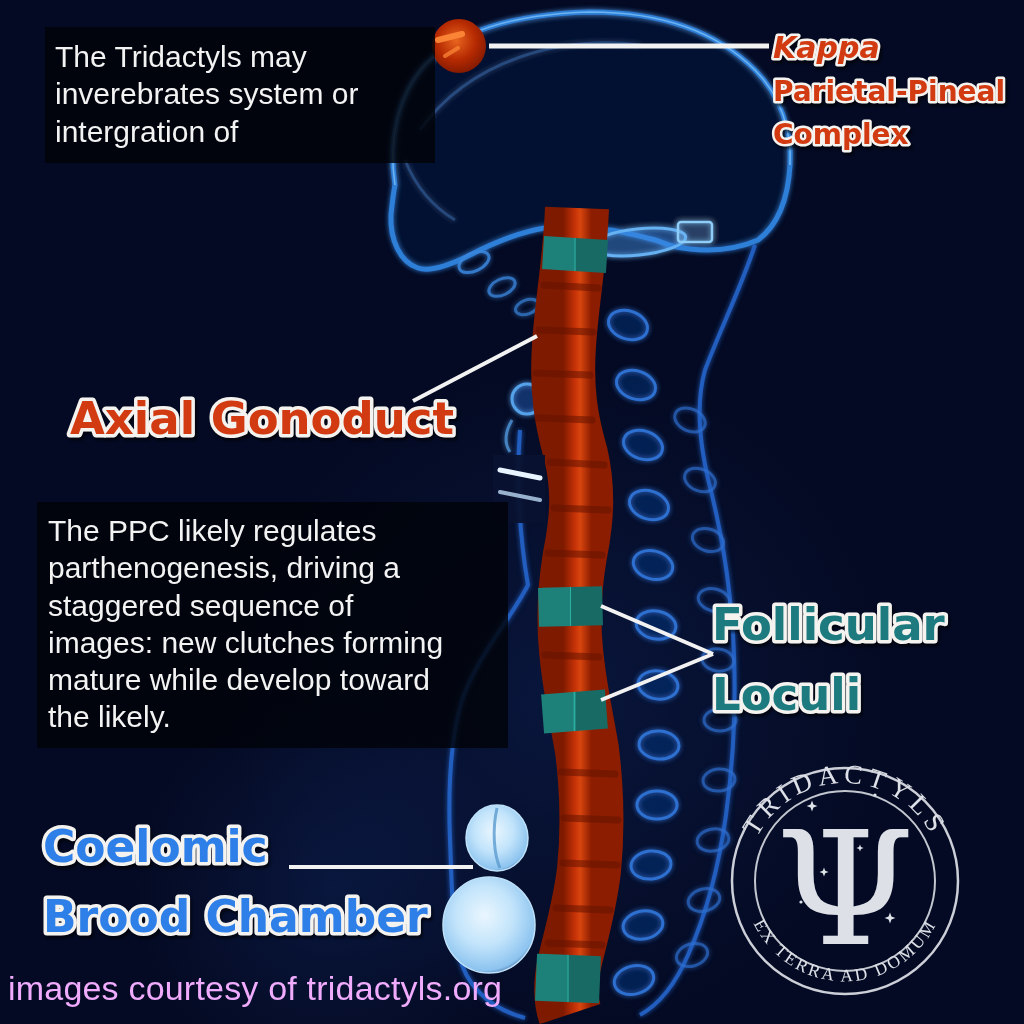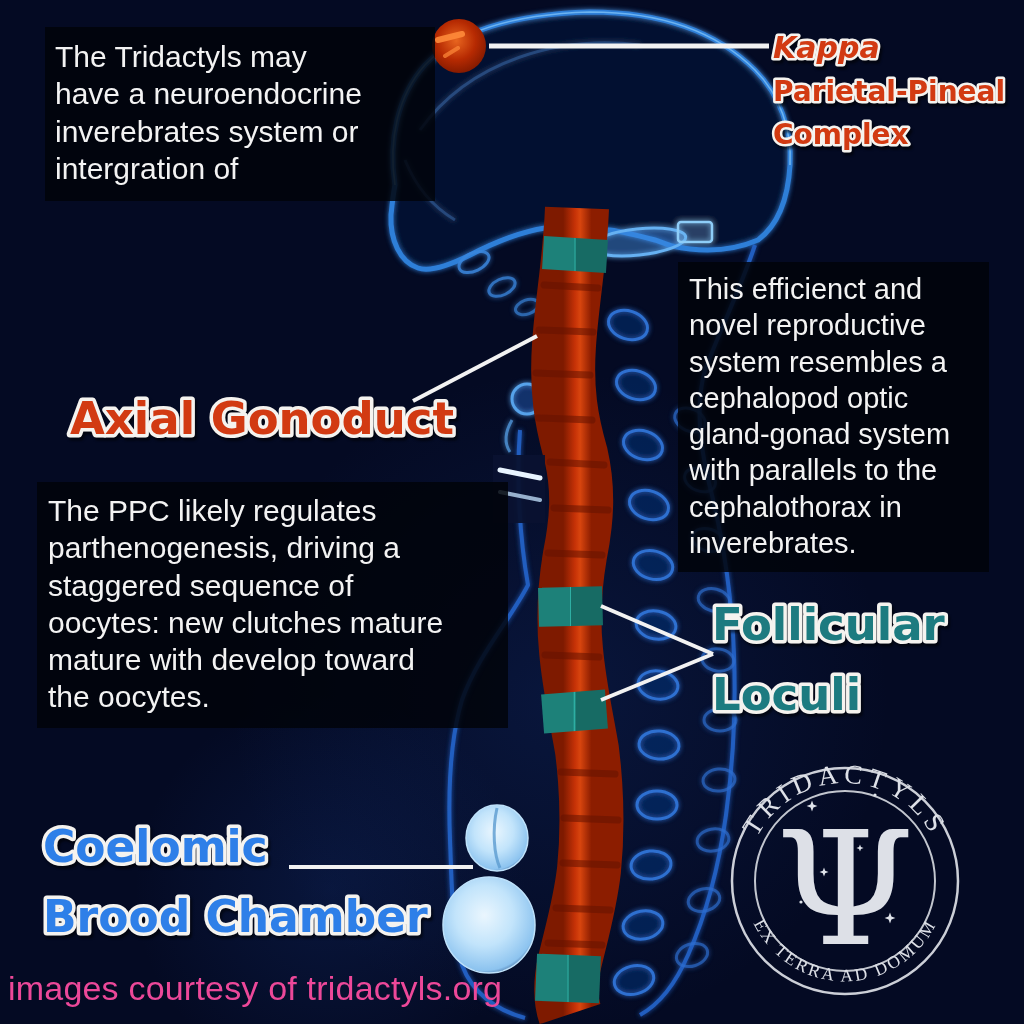--- a/index.html
+++ b/index.html
@@ -5,25 +5,25 @@
   html,body{margin:0;padding:0;background:#000;}
   #stage{position:relative;width:1024px;height:1024px;overflow:hidden;
          background:#040a23;font-family:"Liberation Sans",sans-serif;}
   svg{display:block;}
   .art{position:absolute;left:0;top:0;z-index:1;}
   .textbox{position:absolute;z-index:3;background:rgba(1,3,10,0.84);
            color:#f3f3f3;font-family:"Liberation Sans",sans-serif;}
   .textbox .ln{white-space:nowrap;}
   #box-top-left{left:25px;top:27px;width:372px;padding:11px 8px 13px 10px;
                 font-size:30px;line-height:37.4px;margin-left:20px;}
-  #box-mid-left{left:37px;top:482px;width:452px;padding:10px 8px 12px 11px;
+  #box-mid-left{left:37px;top:502px;width:452px;padding:10px 8px 12px 11px;
                 font-size:30px;line-height:37.3px;}
   #box-right{left:678px;top:262px;width:292px;padding:9px 8px 11px 11px;
              font-size:29px;line-height:36.3px;}
-  #caption{position:absolute;left:8px;top:969px;z-index:4;color:#ec4899;
+  #caption{position:absolute;left:8px;top:969px;z-index:4;color:#f0abfc;
            font-size:34px;letter-spacing:0.2px;}
   .biglabel{position:absolute;z-index:5;overflow:visible;
             filter:drop-shadow(2px 3px 1px rgba(0,0,0,0.55));}
   .biglabel text{font-family:"DejaVu Sans",sans-serif;font-weight:bold;
                  stroke:#f5f3ef;paint-order:stroke fill;stroke-linejoin:round;}
   #logo{position:absolute;left:712px;top:745px;z-index:2;}
   #logo text{fill:#dde0e7;}
 </style>
 </head>
 <body>
@@ -205,44 +205,33 @@
       <use href="#star4" transform="translate(860,848) scale(0.6)"></use>
       <use href="#star4" transform="translate(824,872) scale(0.75)"></use>
       <use href="#star4" transform="translate(890,918) scale(0.9)"></use>
       <circle cx="875" cy="795" r="1.6"></circle>
       <circle cx="801" cy="902" r="1.6"></circle>
     </g>
   </svg>
 
   <div class="textbox" id="box-top-left">
     <div class="ln">The Tridactyls may</div>
-    <div class="ln">have a neuroendocrine</div>
     <div class="ln">inverebrates system or</div>
     <div class="ln">intergration of</div>
   </div>
 
   <div class="textbox" id="box-mid-left">
     <div class="ln">The PPC likely regulates</div>
     <div class="ln">parthenogenesis, driving a</div>
     <div class="ln">staggered sequence of</div>
-    <div class="ln">oocytes: new clutches mature</div>
-    <div class="ln">mature with develop toward</div>
-    <div class="ln">the oocytes.</div>
+    <div class="ln">images: new clutches forming</div>
+    <div class="ln">mature while develop toward</div>
+    <div class="ln">the likely.</div>
   </div>
 
-  <div class="textbox" id="box-right">
-    <div class="ln">This efficienct and</div>
-    <div class="ln">novel reproductive</div>
-    <div class="ln">system resembles a</div>
-    <div class="ln">cephalopod optic</div>
-    <div class="ln">gland-gonad system</div>
-    <div class="ln">with parallels to the</div>
-    <div class="ln">cephalothorax in</div>
-    <div class="ln">inverebrates.</div>
-  </div>
 
   <svg class="biglabel" style="left:765px;top:18px;" width="260" height="145">
     <text x="8" y="40" font-size="30" font-style="italic" stroke-width="5" fill="#d23a12">Kappa</text>
     <text x="8" y="83" font-size="28" stroke-width="5" fill="#d23a12">Parietal-Pineal</text>
     <text x="8" y="126" font-size="28" stroke-width="5" fill="#d23a12">Complex</text>
   </svg>
 
   <svg class="biglabel" style="left:58px;top:378px;" width="460" height="80">
     <text x="12" y="56" font-size="45" stroke-width="7" fill="#d23a12">Axial Gonoduct</text>
   </svg>

